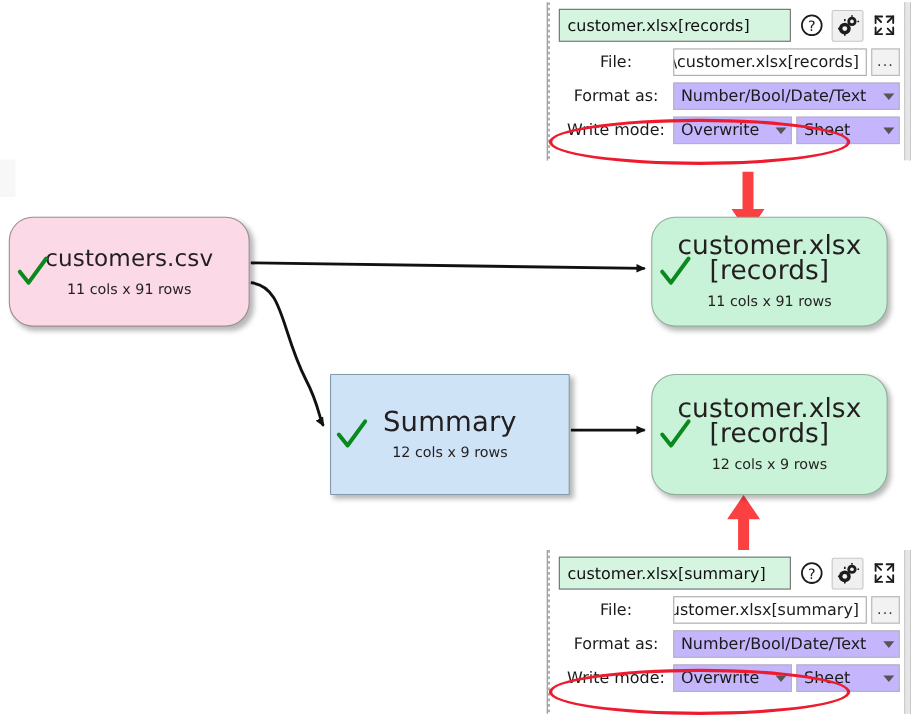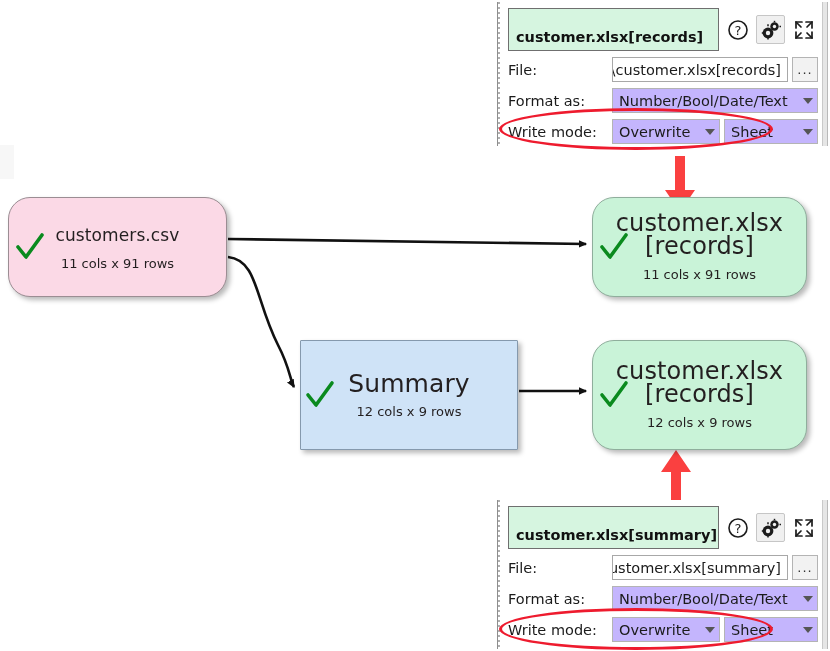--- a/index.html
+++ b/index.html
@@ -61,21 +61,21 @@
     text-align: center;
     color: #231f20;
   }
   .node-csv {
     left: 8px; top: 197px;
     width: 219px; height: 100px;
     border-radius: 22px;
     background: #fbd9e6;
     border: 1px solid #9b8d93;
   }
-  .node-csv .title { font-size: 17px; }
+  .node-csv .title { font-size: 21px; }
   .node-xlsx-records {
     left: 592px; top: 197px;
     width: 215px; height: 100px;
     border-radius: 22px;
     background: #c9f3d8;
     border: 1px solid #8fae9c;
   }
   .node-summary {
     left: 300px; top: 340px;
     width: 218px; height: 110px;
@@ -142,22 +142,22 @@
     display: flex;
     align-items: center;
     padding: 6px 2px 3px 2px;
     gap: 4px;
   }
   .title-field {
     flex: 1 1 auto;
     min-width: 0;
     background: #d6f5e0;
     border: 1px solid #6f6f6f;
-    padding: 20px 7px 5px 7px;
-    font-weight: bold;
+    padding: 7px 7px 5px 7px;
+    font-weight: normal;
     font-size: 14.5px;
     white-space: nowrap;
     overflow: hidden;
     color: #111;
   }
   .icon-btn {
     flex: 0 0 auto;
     width: 27px; height: 27px;
     display: flex;
     align-items: center;
@@ -174,20 +174,21 @@
     align-items: center;
     padding: 0 2px;
     height: 31px;
     gap: 0px;
   }
   .row .lbl {
     flex: 0 0 auto;
     width: 104px;
     font-size: 14.5px;
     white-space: nowrap;
+    text-align: center;
   }
   .ctl {
     box-sizing: border-box;
     height: 25px;
     background: #ffffff;
     border: 1px solid #a8a8a8;
     display: flex;
     align-items: center;
     padding: 0 6px;
     font-size: 14.5px;

